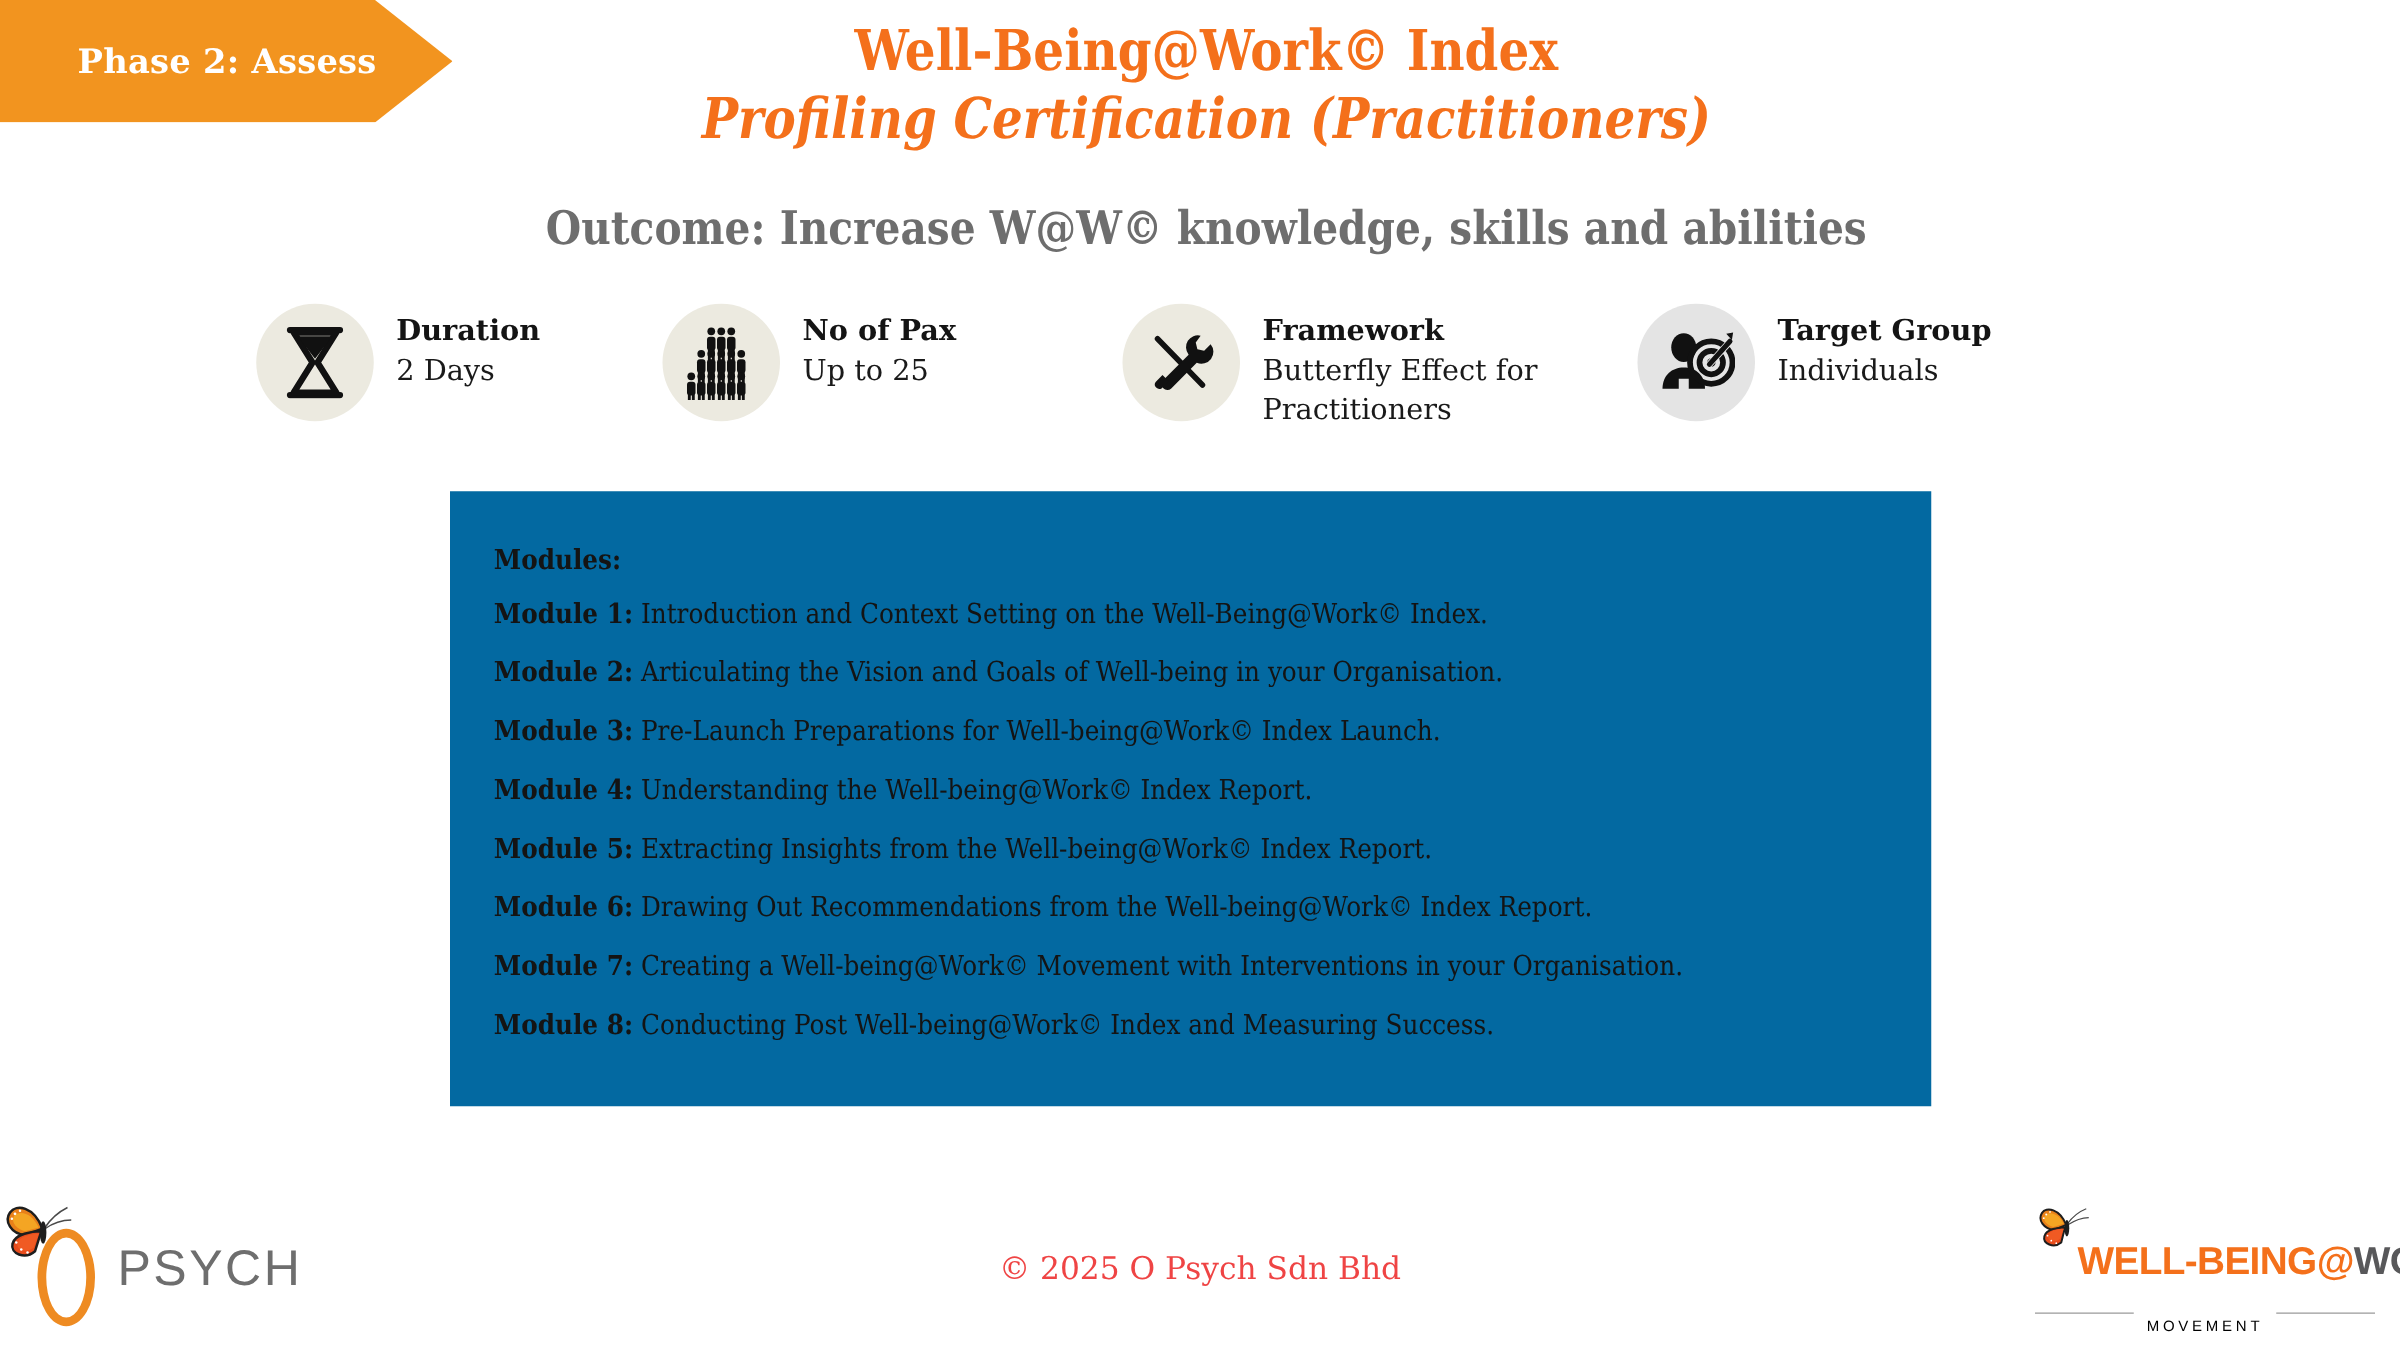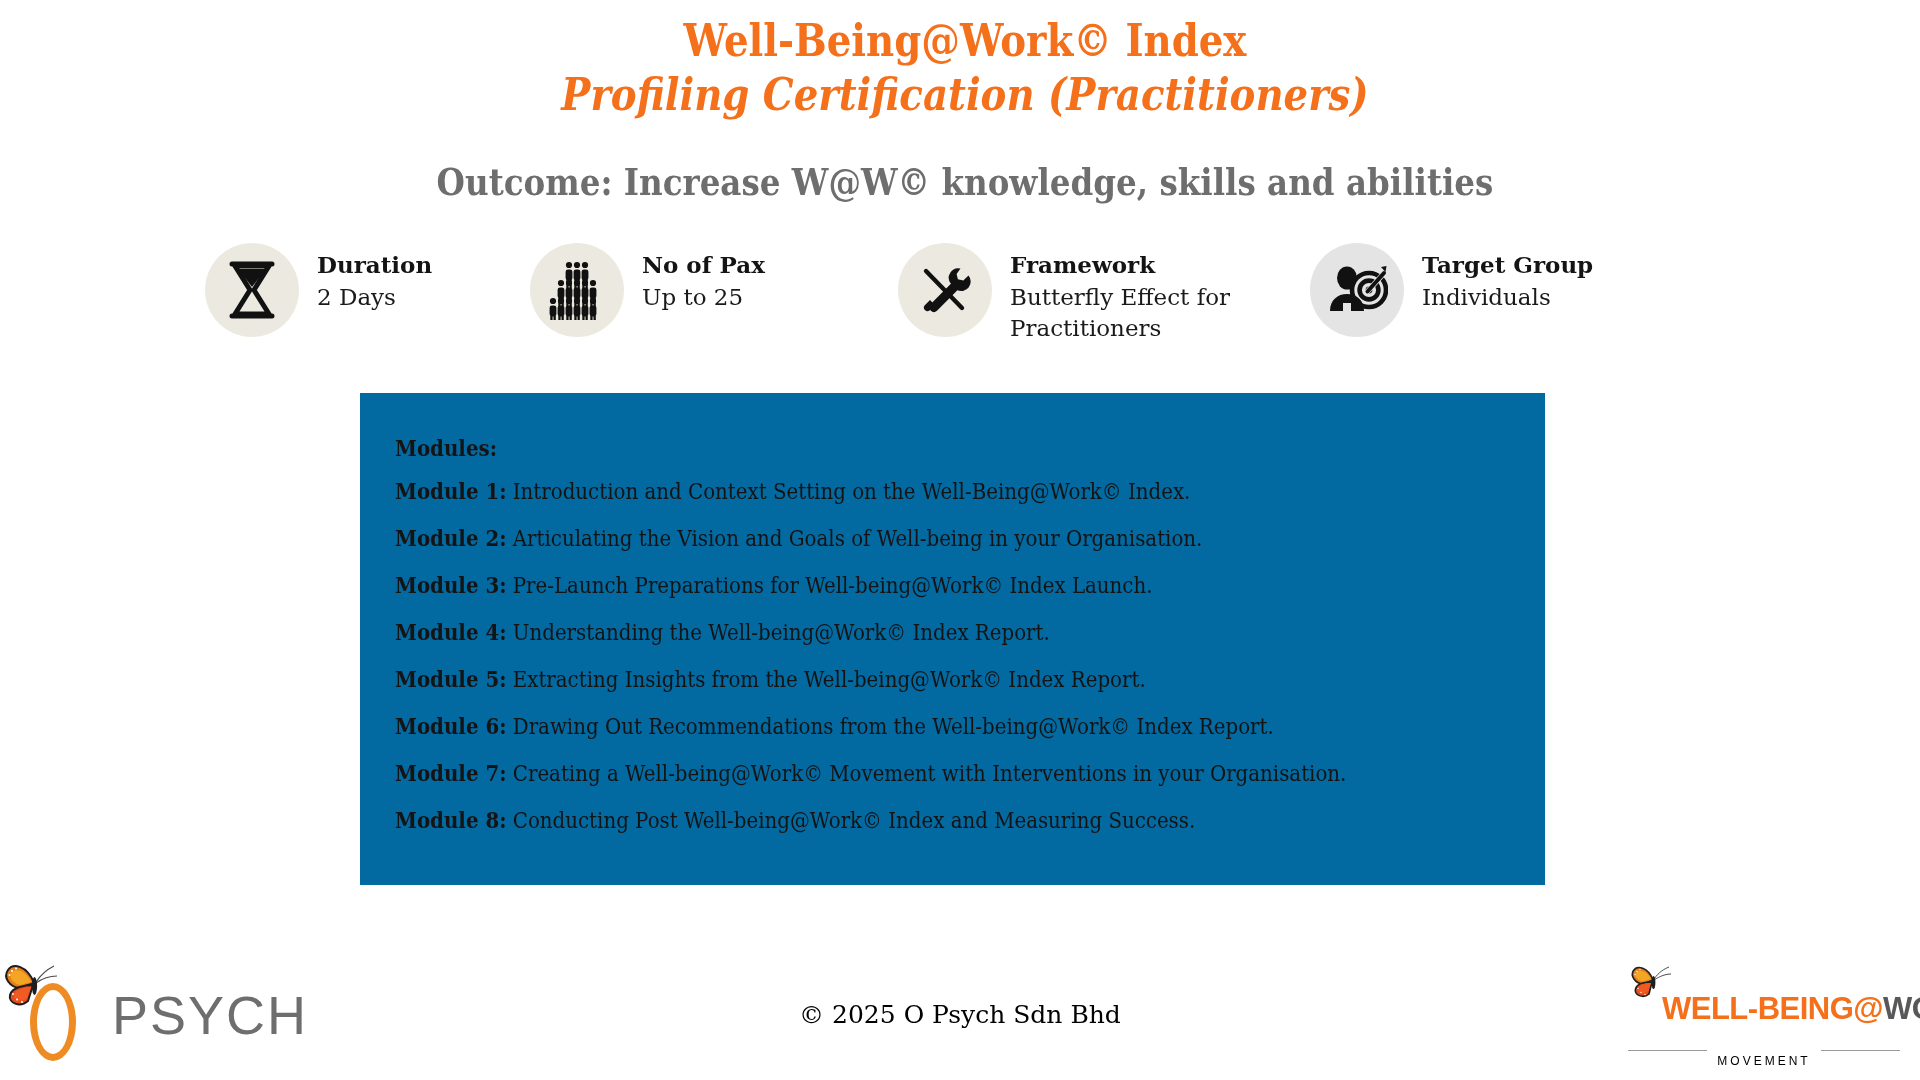--- a/index.html
+++ b/index.html
@@ -120,38 +120,38 @@
     white-space: nowrap;
   }
   .module-line .m-key { font-weight: 700; }
   .module-line .m-desc { font-weight: 400; }
 
   
   .footer-copyright {
     position: absolute; left: 660px; top: 1000px; width: 600px;
     text-align: center;
     font-family: "DejaVu Serif", serif;
-    font-size: 25px; color: #000000;
+    font-size: 25px; color: #ef4444;
     white-space: nowrap;
   }
 
   
   .opsych-logo { position: absolute; left: 22px; top: 975px; display: flex; align-items: center; }
   .opsych-o-wrap { position: relative; width: 62px; height: 86px; }
   .opsych-o {
     position: absolute; left: 8px; top: 8px;
     width: 46px; height: 78px;
     border: 7px solid #EE8B22;
     border-radius: 23px / 39px;
   }
   .opsych-butterfly { position: absolute; left: -22px; top: -14px; }
   .opsych-word {
-    margin-left: 28px;
+    margin-left: 10px;
     font-family: "Liberation Sans", sans-serif;
-    font-size: 54px; font-weight: 400; letter-spacing: 2px;
+    font-size: 40px; font-weight: 400; letter-spacing: 2px;
     color: #6E6E6E; line-height: 1;
     padding-bottom: 6px;
   }
 
   
   .waw-logo { position: absolute; left: 1628px; top: 978px; width: 272px; }
   .waw-row { position: relative; display: flex; align-items: flex-end; height: 46px; }
   .waw-butterfly { position: absolute; left: 0px; top: -14px; }
   .waw-text {
     margin-left: 34px;
@@ -169,20 +169,23 @@
   .waw-movement {
     font-family: "Liberation Sans", sans-serif;
     font-size: 12px; letter-spacing: 3px; color: #000000; white-space: nowrap; margin-top: 21px;
   }
 </style>
 </head>
 <body>
 
 <div class="slide">
 
+  <div class="phase-banner">
+    <span class="phase-banner-label">Phase 2: Assess</span>
+  </div>
 
   <div class="title-block">
     <div class="title-main">Well-Being@Work© Index</div>
     <div class="title-sub">Profiling Certification (Practitioners)</div>
   </div>
   <div class="outcome">Outcome: Increase W@W© knowledge, skills and abilities</div>
 
   <div class="info-row">
 
     <div class="info-item i0">

